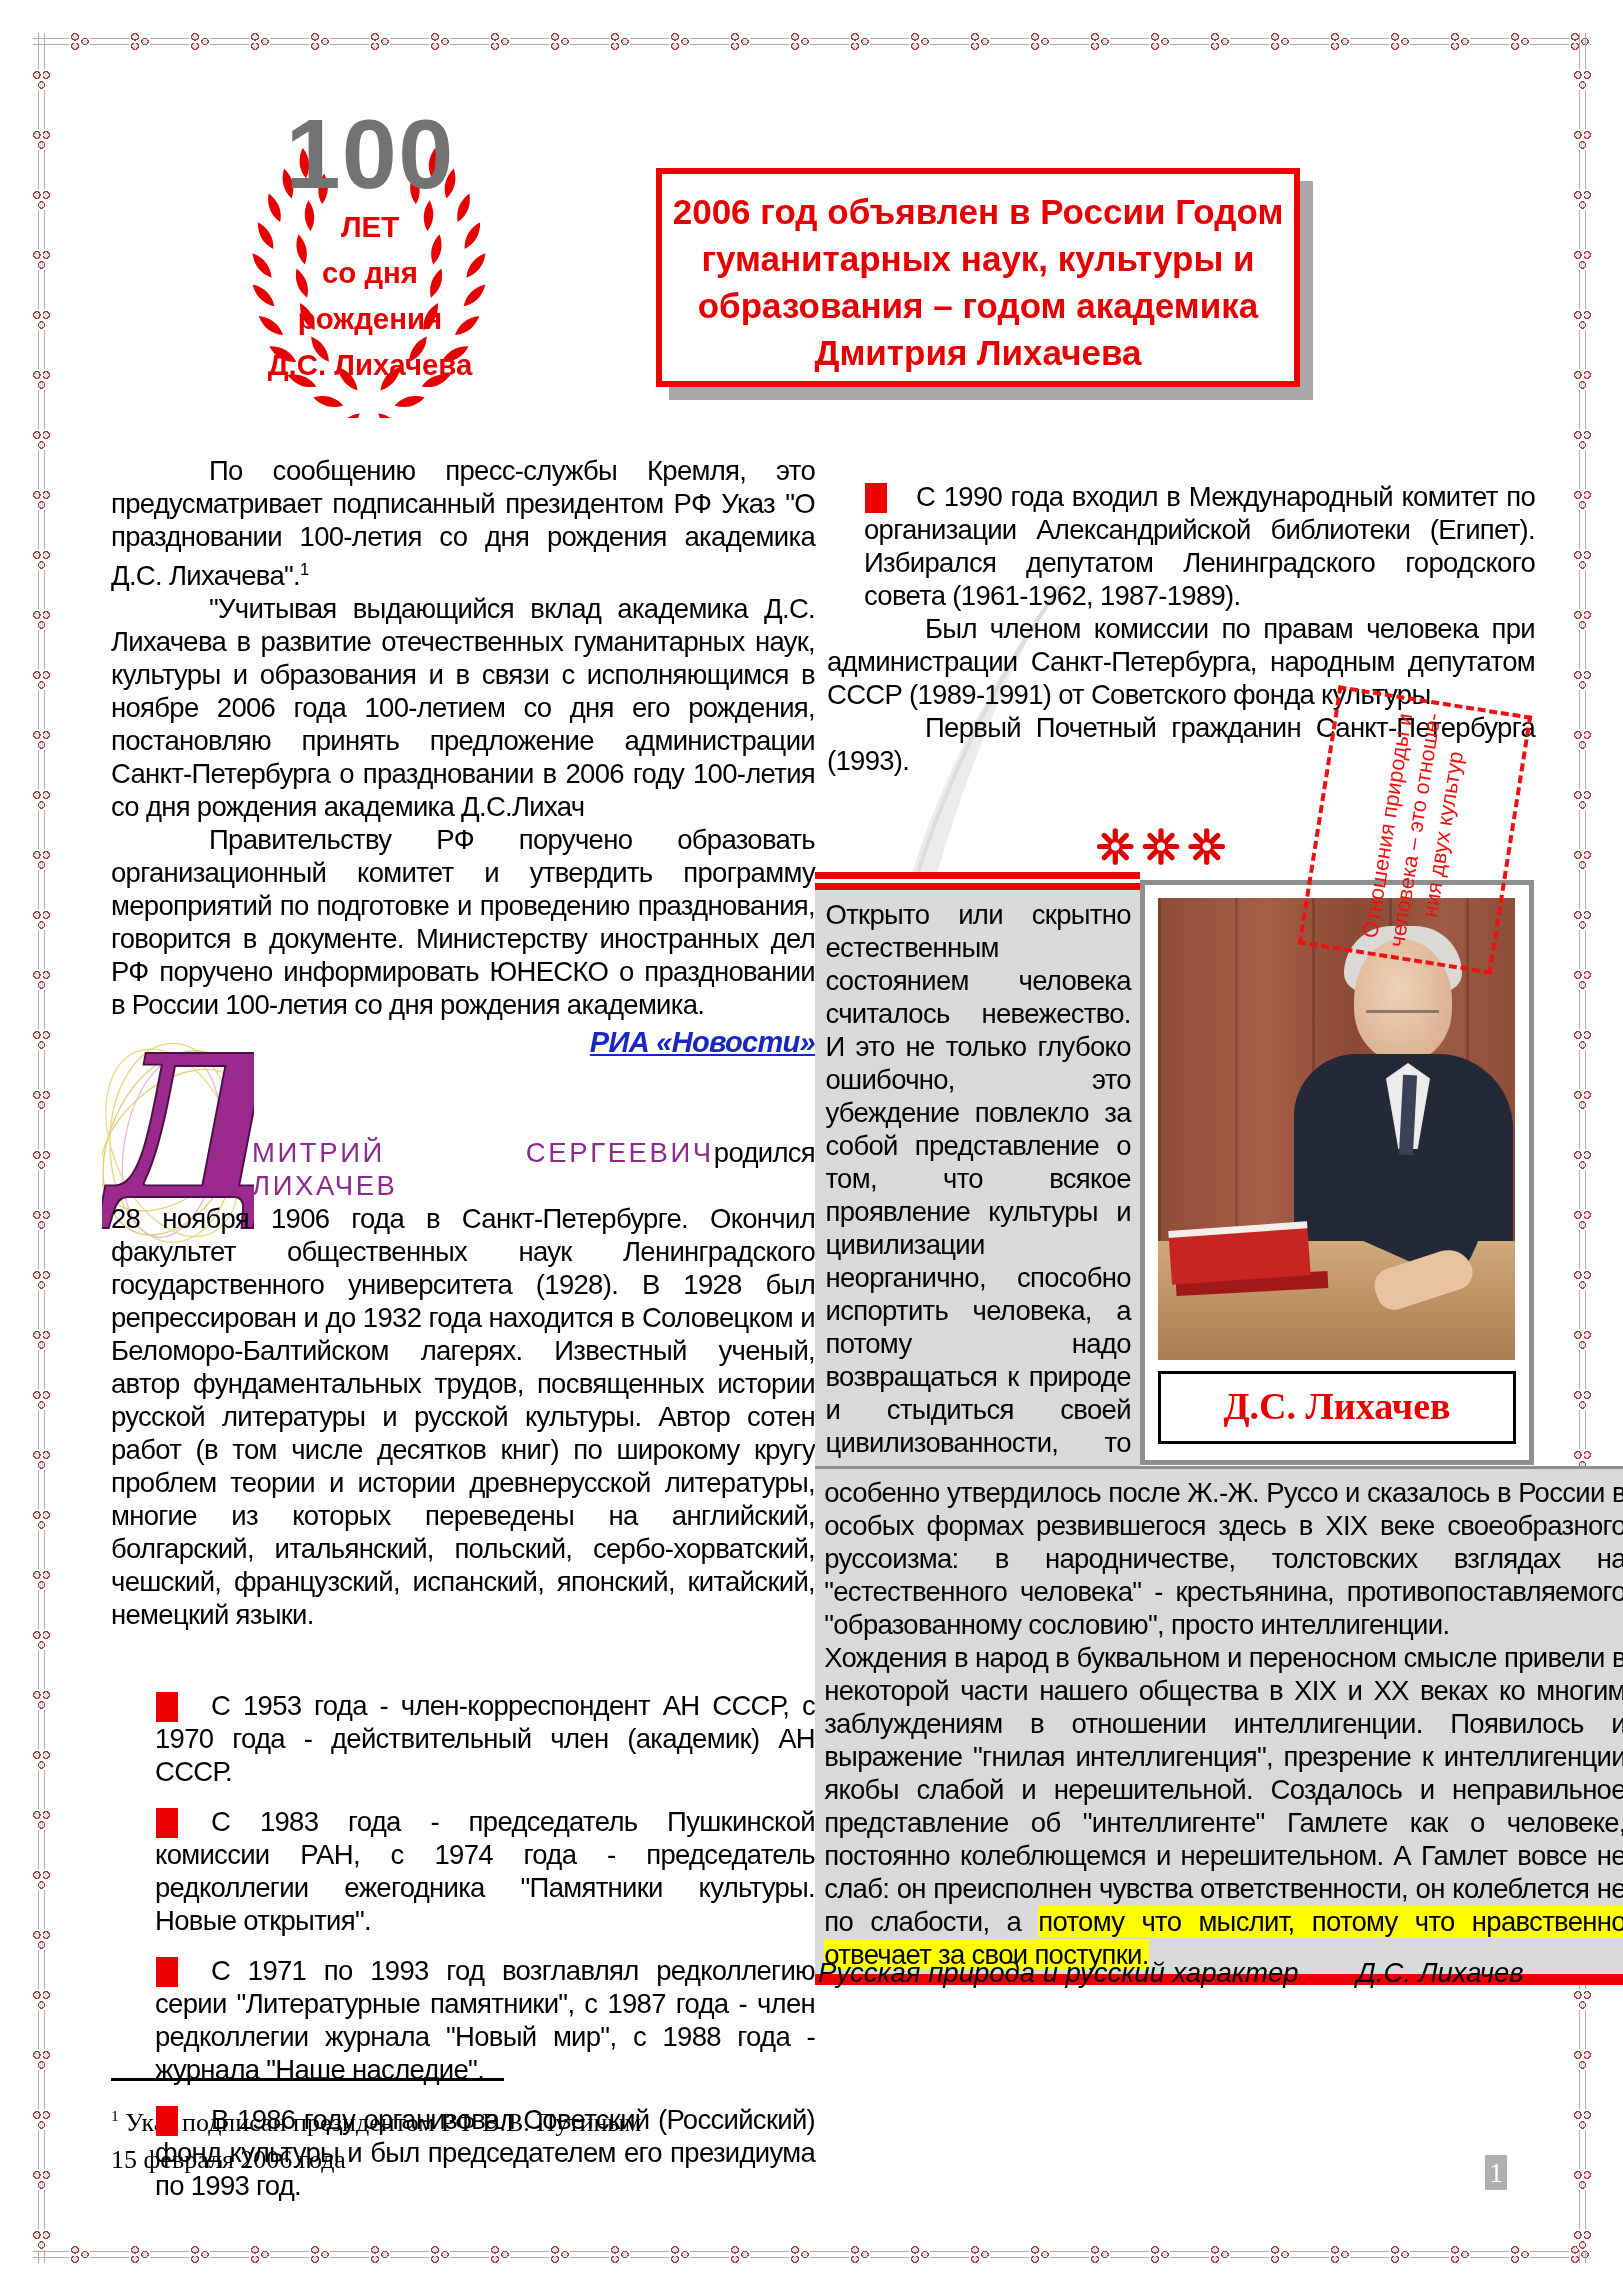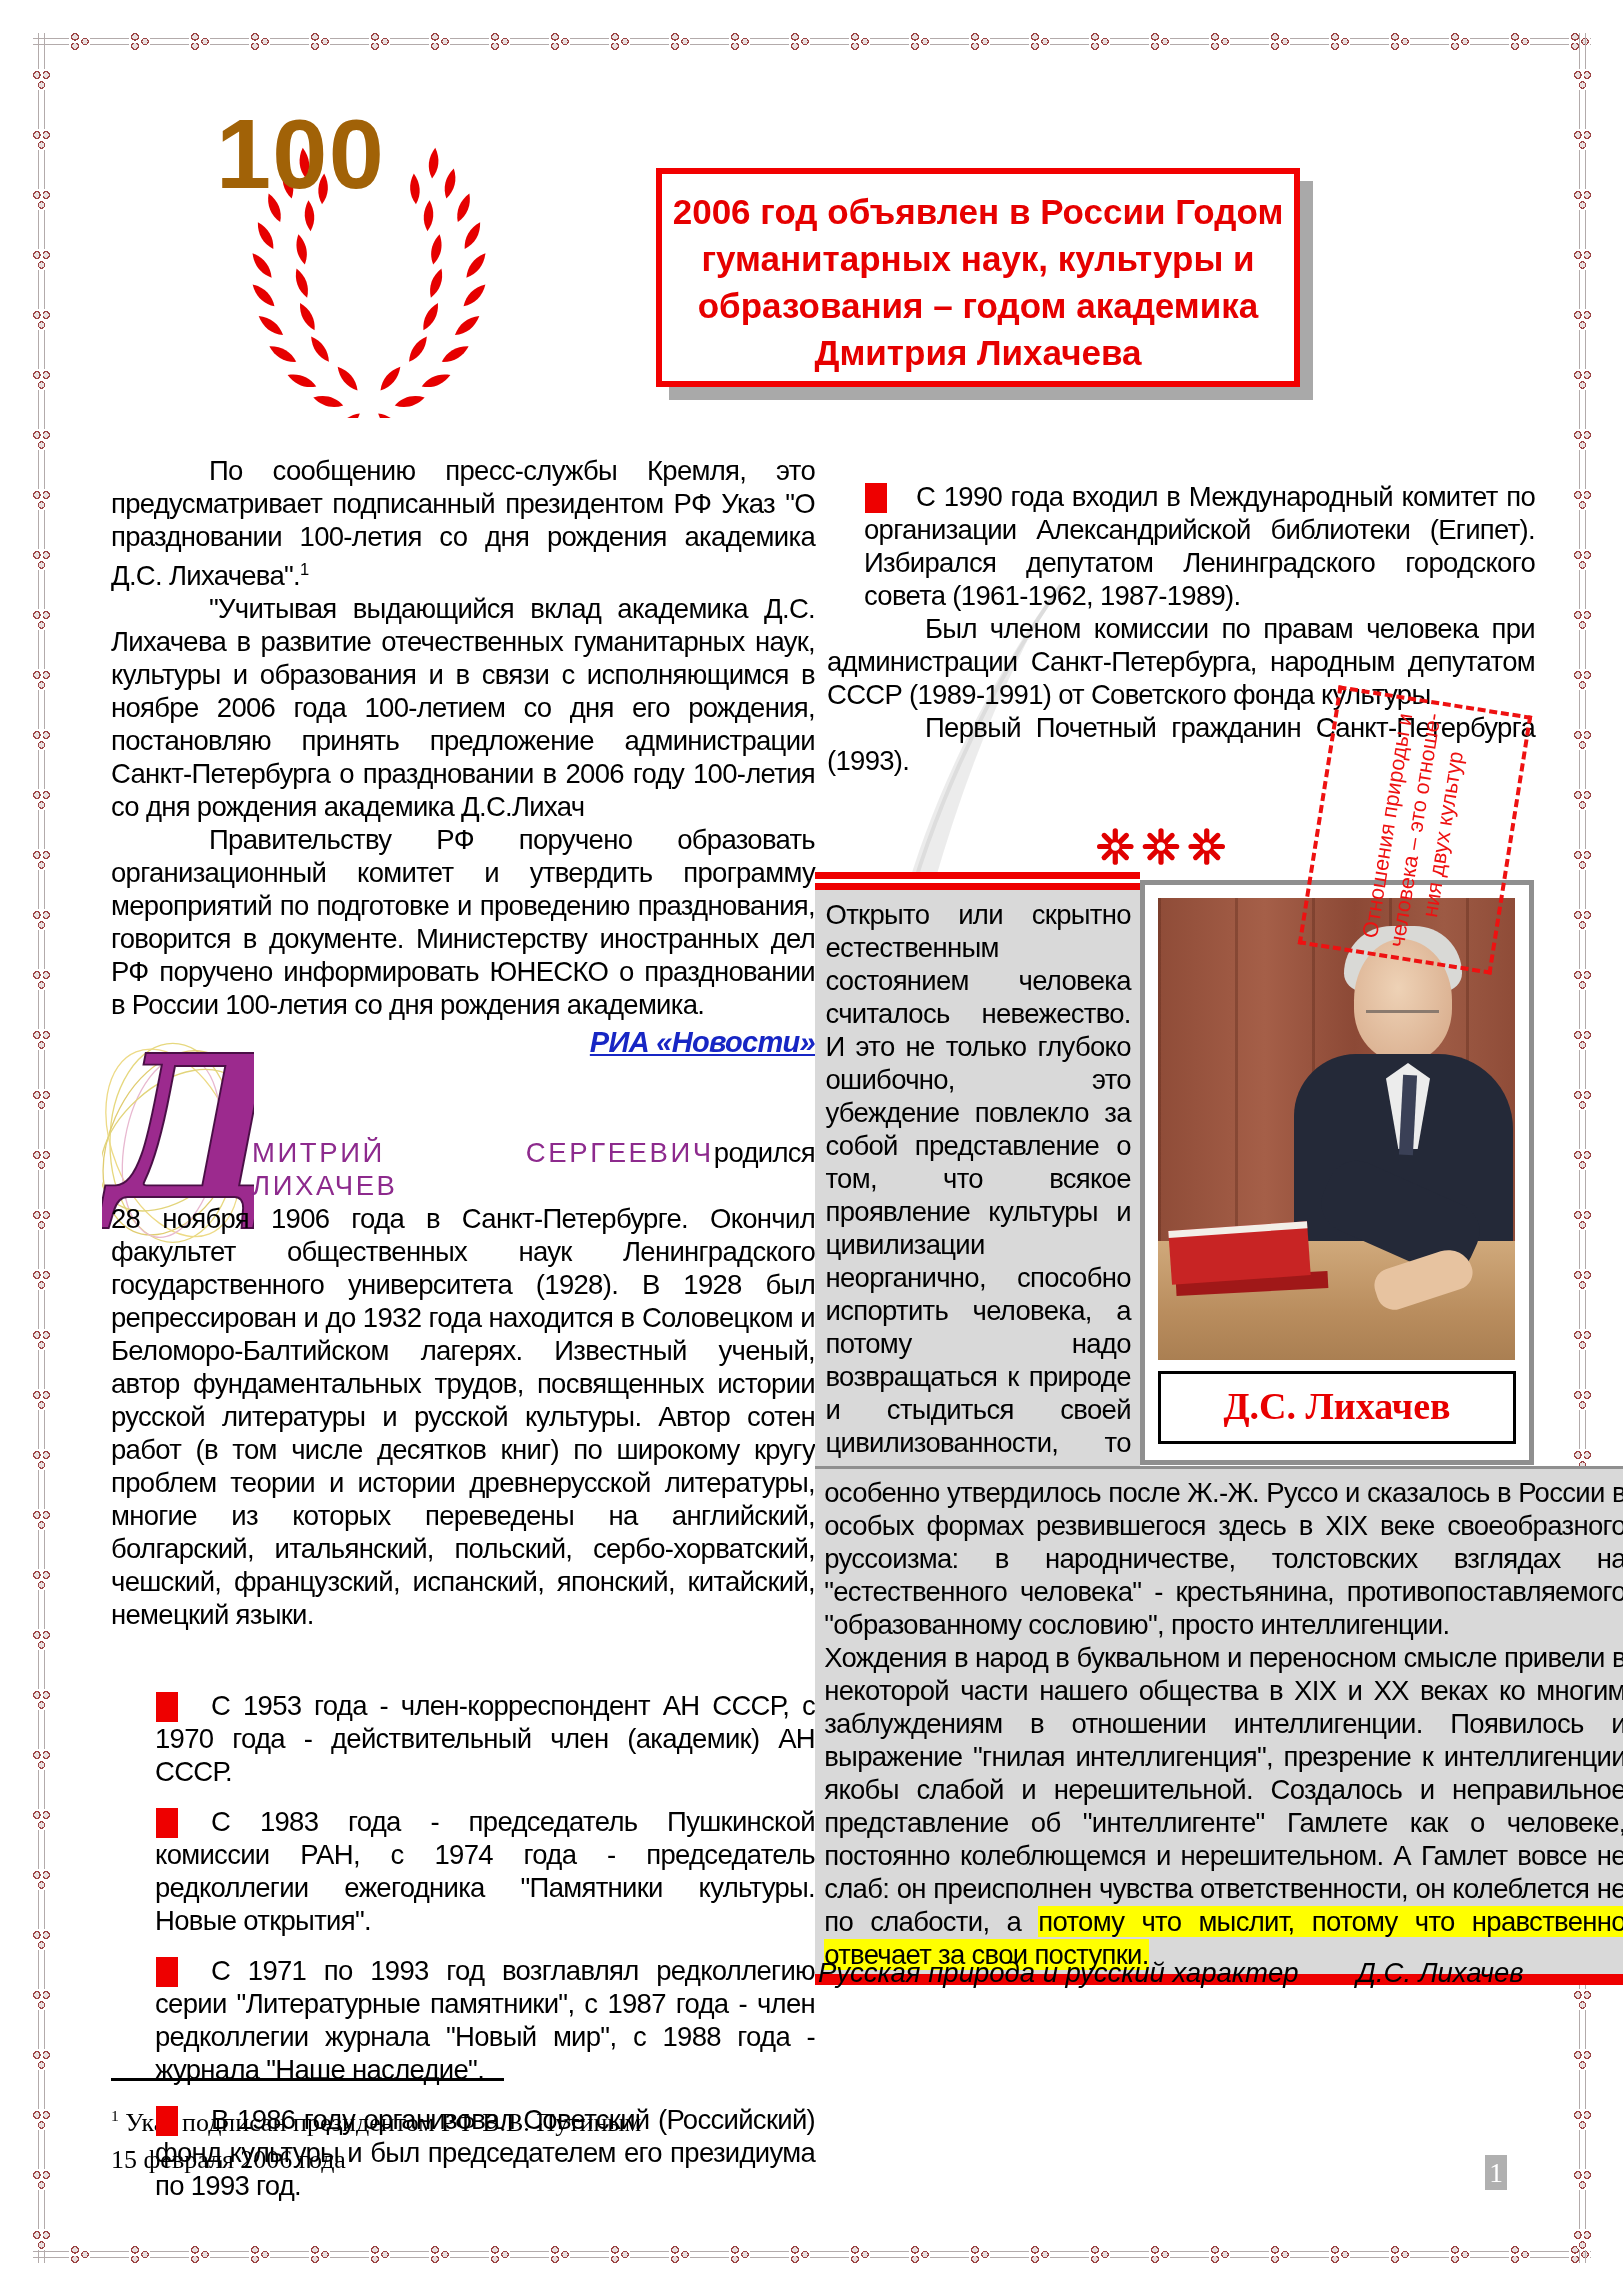--- a/index.html
+++ b/index.html
@@ -29,22 +29,22 @@
     background-position:0 0,0 0,0 0,5.2px 0,10.5px 0;
     background-repeat:repeat-y,repeat-y,repeat-y,no-repeat,no-repeat;}
   .b-top{left:33px;top:33px;width:1558px;}
   .b-bottom{left:33px;top:2246px;width:1558px;}
   .b-left{left:33px;top:33px;height:2230px;}
   .b-right{left:1574px;top:33px;height:2230px;}
 
   
   .logo{position:absolute;left:216px;top:105px;width:308px;height:340px;}
   .logo svg{position:absolute;left:2.6px;top:38px;width:300px;height:275px;}
-  .logo-100{position:absolute;left:0;top:0;width:100%;
-            font-size:99px;font-weight:bold;color:#a16207;line-height:98px;letter-spacing:1.3px;}
+  .logo-100{position:absolute;left:0;top:0;width:100%;text-align:center;
+            font-size:99px;font-weight:bold;color:#737373;line-height:98px;letter-spacing:1.3px;}
   .logo-lines{position:absolute;left:0;top:99px;width:100%;text-align:center;
               font-size:29.4px;font-weight:bold;color:#e60000;line-height:46px;}
 
   
   .banner{position:absolute;left:656px;top:168px;width:644px;height:219px;background:#fff;
           border:6.5px solid #f20000;box-shadow:13px 13px 0 0 #a9a9a9;box-sizing:border-box;
           text-align:center;padding-top:14.4px;}
   .banner div{font-size:35px;font-weight:bold;color:#e60000;line-height:47px;}
 
   
@@ -182,20 +182,26 @@
         <use href="#lf" transform="translate(325,327) rotate(28)"></use>
         <use href="#lf" transform="translate(338,270) rotate(20)"></use>
         <use href="#lf" transform="translate(342,212) rotate(12)"></use>
         <use href="#lf" transform="translate(332,154) rotate(4)"></use>
         <use href="#lf" transform="translate(312,107) rotate(-4)"></use>
         <use href="#lf" transform="translate(214,472) rotate(-130)"></use>
         <use href="#lf" transform="translate(246,472) rotate(130)"></use>
       </g>
     </svg>
     <div class="logo-100">100</div>
+    <div class="logo-lines">
+      <div>ЛЕТ</div>
+      <div>со дня</div>
+      <div>рождения</div>
+      <div>Д.С. Лихачева</div>
+    </div>
   </div>
 
   <div class="banner">
     <div>2006 год объявлен в России Годом</div>
     <div>гуманитарных наук, культуры и</div>
     <div>образования – годом академика</div>
     <div>Дмитрия Лихачева</div>
   </div>
 
   <svg class="dropcap" viewBox="0 0 232 376">

